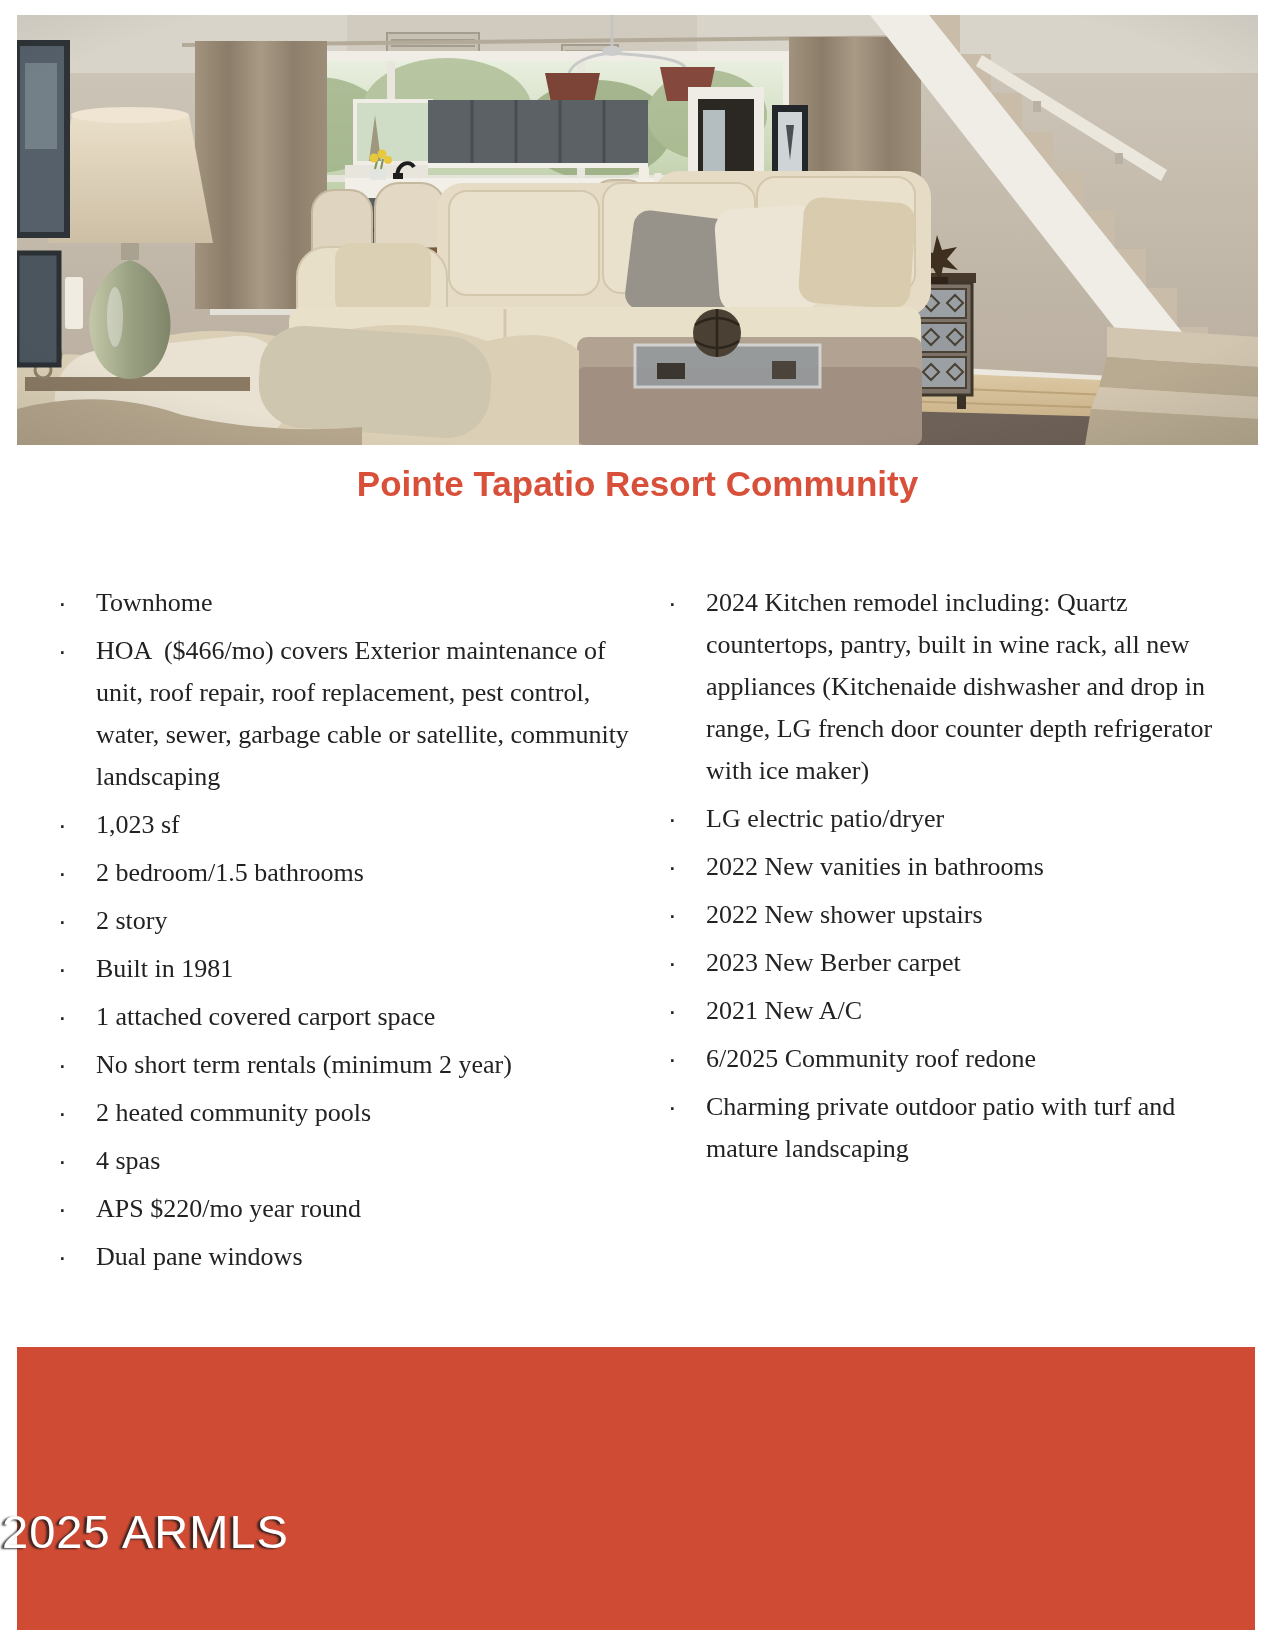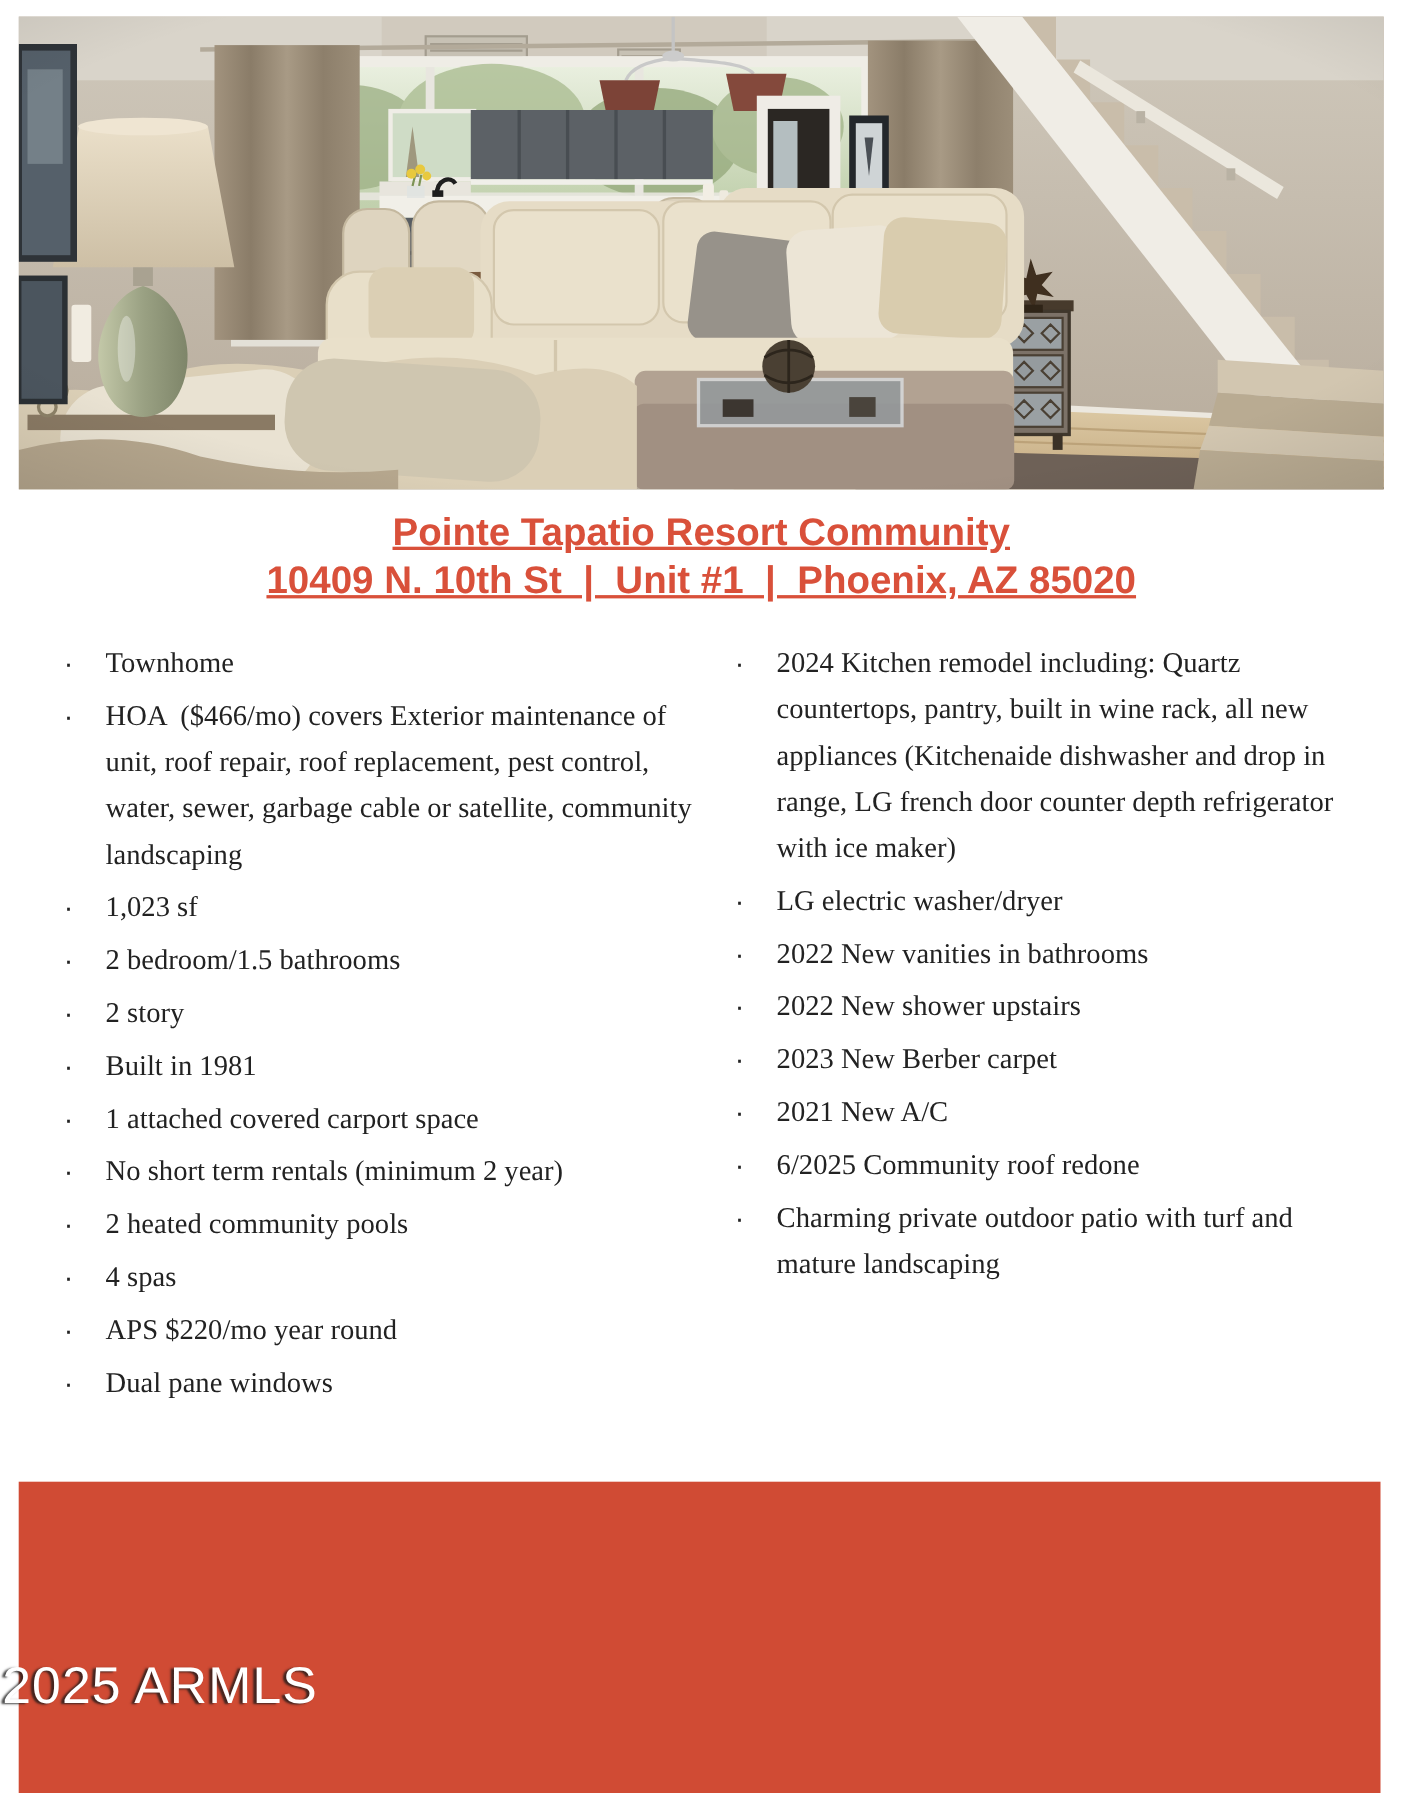--- a/index.html
+++ b/index.html
@@ -12,21 +12,21 @@
   body{
     width:1275px;height:1650px;position:relative;background:#ffffff;
     font-family:"Liberation Sans", sans-serif;color:var(--text);
     overflow:hidden;
   }
   .photo-frame{
     position:absolute;left:17px;top:15px;width:1241px;height:430px;overflow:hidden;background:#c7beb0;
   }
   .photo-frame svg{display:block;width:100%;height:100%;}
   .title-block{
-    position:absolute;left:0;top:462px;width:1275px;text-align:center;color:var(--accent);text-decoration:underline;
+    position:absolute;left:0;top:462px;width:1275px;text-align:center;color:var(--accent);
   }
   .title-block h1,.title-block h2{
     margin:0;font-size:35px;line-height:44px;font-weight:700;letter-spacing:0px;white-space:pre;
   }
   .cols{
     position:absolute;left:50px;top:582px;width:1190px;display:flex;align-items:flex-start;
   }
   .col{list-style:none;margin:0;padding:0;}
   .col-left{width:600px;margin-right:8px;}
   .col-right{width:578px;padding-left:0px;}
@@ -312,21 +312,20 @@
       <rect x="8" y="48" width="32" height="86" fill="#93a0a6" opacity="0.5"></rect>
       <rect x="0" y="238" width="42" height="112" fill="#4b555e" stroke="#2b3034" stroke-width="5"></rect>
     </g>
 
     <rect x="0" y="0" width="1241" height="430" fill="url(#vig)"></rect>
   </svg>
 </div>
 
 <div class="title-block">
   <h1>Pointe Tapatio Resort Community</h1>
-  <h2>10409 N. 10th St  |  Unit #1  |  Phoenix, AZ 85020</h2>
 </div>
 
 <div class="cols">
   <ul class="col col-left" id="features-left">
       <li class="feature">
     <span class="li-bullet">·</span>
     <span class="li-text">Townhome</span>
   </li>
       <li class="feature">
     <span class="li-bullet">·</span>
@@ -373,21 +372,21 @@
     <span class="li-text">Dual pane windows</span>
   </li>
     </ul>
   <ul class="col col-right" id="features-right">
       <li class="feature">
     <span class="li-bullet">·</span>
     <span class="li-text">2024 Kitchen remodel including: Quartz countertops, pantry, built in wine rack, all new appliances (Kitchenaide dishwasher and drop in range, LG french door counter depth refrigerator with ice maker)</span>
   </li>
       <li class="feature">
     <span class="li-bullet">·</span>
-    <span class="li-text">LG electric washer/dryer</span>
+    <span class="li-text">LG electric patio/dryer</span>
   </li>
       <li class="feature">
     <span class="li-bullet">·</span>
     <span class="li-text">2022 New vanities in bathrooms</span>
   </li>
       <li class="feature">
     <span class="li-bullet">·</span>
     <span class="li-text">2022 New shower upstairs</span>
   </li>
       <li class="feature">

